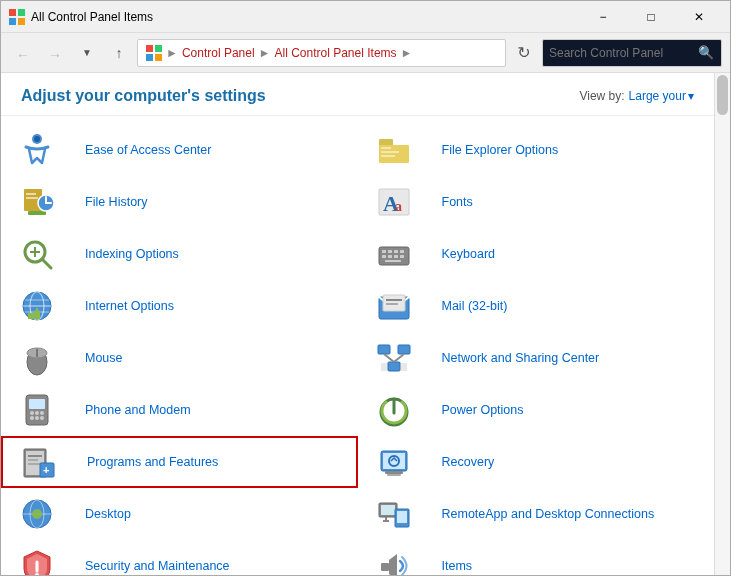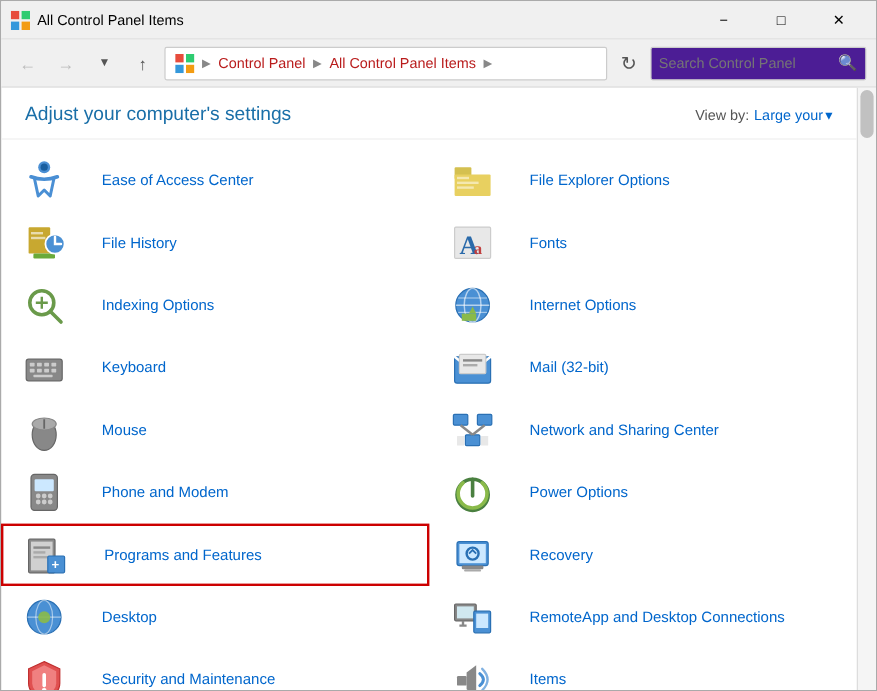--- a/index.html
+++ b/index.html
@@ -107,21 +107,21 @@
       color: #555;
       font-size: 14px;
     }
     .search-box {
       height: 28px;
       width: 180px;
       border: 1px solid #ccc;
       border-radius: 2px;
       display: flex;
       align-items: center;
-      background: #4c1d95;
+      background: #0f172a;
       padding: 0 6px;
       gap: 0;
     }
     .search-box input {
       border: none;
       outline: none;
       font-size: 12px;
       color: #888;
       width: 100%;
       background: transparent;
@@ -147,21 +147,21 @@
     .content-header {
       padding: 14px 20px 10px;
       border-bottom: 1px solid #eee;
       display: flex;
       align-items: center;
       justify-content: space-between;
     }
     .adjust-text {
       font-size: 16px;
       color: #1a6fa8;
-      font-weight: 400;
+      font-weight: 700;
     }
     .view-by {
       display: flex;
       align-items: flex-start;
       gap: 4px;
       font-size: 12px;
       color: #555;
     }
     .view-by-link {
       color: #0066cc;
@@ -328,53 +328,53 @@
             <line x1="12" y1="17" x2="22" y2="17" stroke="#6a9a4a" stroke-width="2"></line>
             <line x1="17" y1="12" x2="17" y2="22" stroke="#6a9a4a" stroke-width="2"></line>
           </svg>
         </div>
         <span class="item-label">Indexing Options</span>
       </div>
 
       <div class="panel-item">
         <div class="item-icon">
           <svg width="38" height="38" viewBox="0 0 38 38">
-            <circle cx="19" cy="19" r="14" fill="#4a90d4" stroke="#2a70b4" stroke-width="1"></circle>
-            <ellipse cx="19" cy="19" rx="7" ry="14" fill="none" stroke="#fff" stroke-width="1.2" opacity="0.6"></ellipse>
-            <line x1="5" y1="19" x2="33" y2="19" stroke="#fff" stroke-width="1.2" opacity="0.6"></line>
-            <line x1="7" y1="13" x2="31" y2="13" stroke="#fff" stroke-width="1" opacity="0.5"></line>
-            <line x1="7" y1="25" x2="31" y2="25" stroke="#fff" stroke-width="1" opacity="0.5"></line>
-            <rect x="10" y="26" width="12" height="6" fill="#8aba4a"></rect>
-            <path d="M16 26 L22 26 L19 20Z" fill="#8aba4a"></path>
-          </svg>
-        </div>
-        <span class="item-label">Internet Options</span>
-      </div>
-
-      <div class="panel-item">
-        <div class="item-icon">
-          <svg width="38" height="38" viewBox="0 0 38 38">
             <rect x="4" y="12" width="30" height="18" rx="2" fill="#888" stroke="#666"></rect>
             <rect x="7" y="15" width="4" height="3" rx="0.5" fill="#ccc"></rect>
             <rect x="13" y="15" width="4" height="3" rx="0.5" fill="#ccc"></rect>
             <rect x="19" y="15" width="4" height="3" rx="0.5" fill="#ccc"></rect>
             <rect x="25" y="15" width="4" height="3" rx="0.5" fill="#ccc"></rect>
             <rect x="7" y="20" width="4" height="3" rx="0.5" fill="#ccc"></rect>
             <rect x="13" y="20" width="4" height="3" rx="0.5" fill="#ccc"></rect>
             <rect x="19" y="20" width="4" height="3" rx="0.5" fill="#ccc"></rect>
             <rect x="25" y="20" width="4" height="3" rx="0.5" fill="#ccc"></rect>
             <rect x="10" y="25" width="16" height="2" rx="0.5" fill="#ccc"></rect>
           </svg>
         </div>
         <span class="item-label">Keyboard</span>
       </div>
 
       <div class="panel-item">
         <div class="item-icon">
           <svg width="38" height="38" viewBox="0 0 38 38">
+            <circle cx="19" cy="19" r="14" fill="#4a90d4" stroke="#2a70b4" stroke-width="1"></circle>
+            <ellipse cx="19" cy="19" rx="7" ry="14" fill="none" stroke="#fff" stroke-width="1.2" opacity="0.6"></ellipse>
+            <line x1="5" y1="19" x2="33" y2="19" stroke="#fff" stroke-width="1.2" opacity="0.6"></line>
+            <line x1="7" y1="13" x2="31" y2="13" stroke="#fff" stroke-width="1" opacity="0.5"></line>
+            <line x1="7" y1="25" x2="31" y2="25" stroke="#fff" stroke-width="1" opacity="0.5"></line>
+            <rect x="10" y="26" width="12" height="6" fill="#8aba4a"></rect>
+            <path d="M16 26 L22 26 L19 20Z" fill="#8aba4a"></path>
+          </svg>
+        </div>
+        <span class="item-label">Internet Options</span>
+      </div>
+
+      <div class="panel-item">
+        <div class="item-icon">
+          <svg width="38" height="38" viewBox="0 0 38 38">
             <rect x="4" y="10" width="30" height="22" rx="2" fill="#4a90d4" stroke="#2a70b4"></rect>
             <polyline points="4,10 19,22 34,10" fill="none" stroke="#fff" stroke-width="2"></polyline>
             <rect x="8" y="8" width="22" height="16" rx="1" fill="#e8e8e8" stroke="#ccc"></rect>
             <rect x="11" y="12" width="16" height="2" fill="#888"></rect>
             <rect x="11" y="16" width="12" height="2" fill="#aaa"></rect>
           </svg>
         </div>
         <span class="item-label">Mail (32-bit)</span>
       </div>
 

